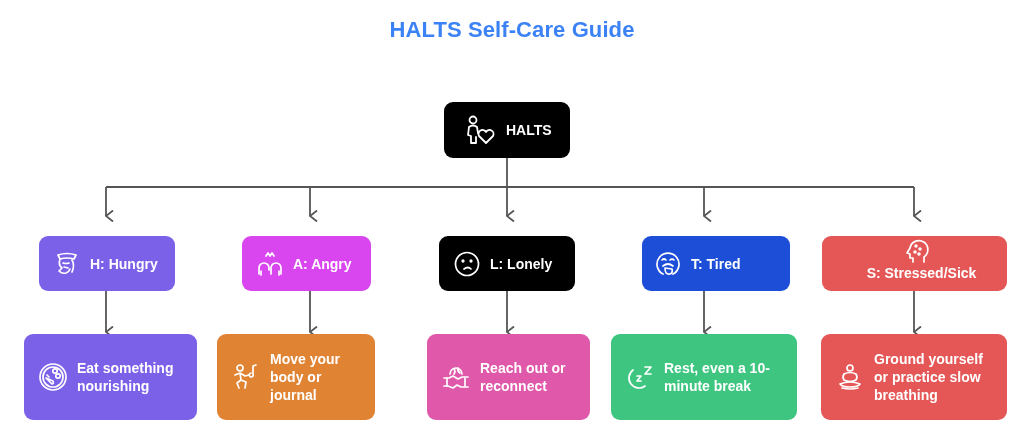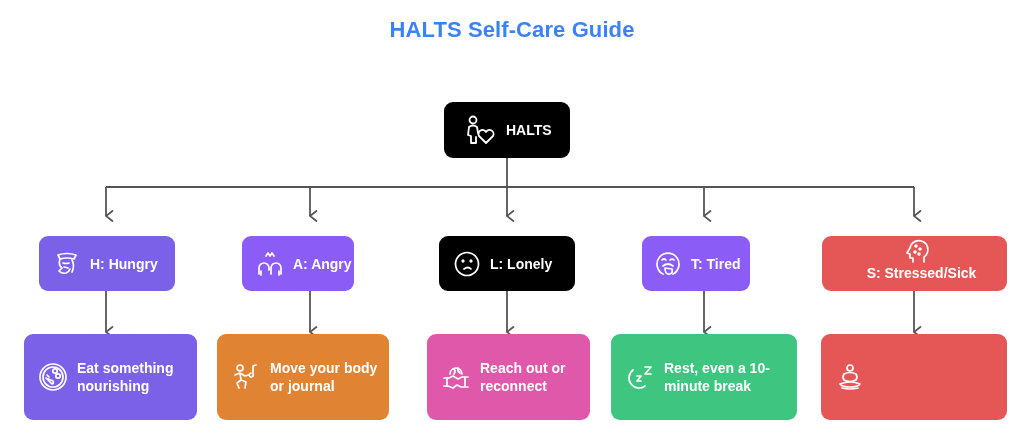--- a/index.html
+++ b/index.html
@@ -73,21 +73,21 @@
   <span class="icon">
     <svg width="28" height="28" viewBox="0 0 28 28" fill="none" stroke="#fff" stroke-width="1.7" stroke-linecap="round" stroke-linejoin="round">
       <path d="M5 5 q9 -3 18 0 l-2 4 q-7 -2 -14 0 z"></path>
       <path d="M7 9 q-2 6 2 9 l-3 3 q3 3 7 2 q3 -1 4 -4"></path>
       <path d="M10 13 q3 1 6 0 M11 17 l4 1 M19 10 q3 5 0 12"></path>
     </svg>
   </span>
   <span class="label">H: Hungry</span>
 </div>
 
-<div class="box cat" style="left:242px; width:112px; background:#8b5cf6;">
+<div class="box cat" style="left:242px; width:129px; background:#d946ef;">
   <span class="icon">
     <svg width="28" height="28" viewBox="0 0 28 28" fill="none" stroke="#fff" stroke-width="1.7" stroke-linecap="round" stroke-linejoin="round">
       <path d="M10 6 l2 -3 l2 3 l2 -3 l2 3"></path>
       <path d="M3 24 v-6 a5 5 0 0 1 10 0 v2 M5 25 v-4"></path>
       <path d="M15 24 v-6 a5 5 0 0 1 10 0 v6 M23 25 v-4"></path>
     </svg>
   </span>
   <span class="label">A: Angry</span>
 </div>
 
@@ -96,21 +96,21 @@
     <svg width="28" height="28" viewBox="0 0 28 28" fill="none" stroke="#fff" stroke-width="1.7" stroke-linecap="round">
       <circle cx="14" cy="14" r="11.5"></circle>
       <circle cx="10" cy="11" r="0.8" fill="#fff"></circle>
       <circle cx="18" cy="11" r="0.8" fill="#fff"></circle>
       <path d="M11 19 q4 -3 7 0"></path>
     </svg>
   </span>
   <span class="label">L: Lonely</span>
 </div>
 
-<div class="box cat" style="left:642px; width:108px; background:#8b5cf6;padding-left:12px;">
+<div class="box cat" style="left:642px; width:148px; background:#1d4ed8;padding-left:12px;">
   <span class="icon">
     <svg width="28" height="28" viewBox="0 0 28 28" fill="none" stroke="#fff" stroke-width="1.7" stroke-linecap="round" stroke-linejoin="round">
       <path d="M9 24 a11 11 0 1 1 10 0"></path>
       <path d="M8 10 q2 -2 4 0 M16 10 q2 -2 4 0"></path>
       <path d="M9 16 q5 -4 10 0"></path>
       <path d="M11 18 q0 7 5 6 q3 -1 2 -5 z"></path>
     </svg>
   </span>
   <span class="label">T: Tired</span>
 </div>
@@ -134,21 +134,21 @@
       <circle cx="15" cy="15" r="13"></circle>
       <circle cx="15" cy="15" r="10"></circle>
       <circle cx="17" cy="9" r="2.2"></circle>
       <circle cx="20" cy="14" r="2.2"></circle>
       <path d="M9 13 l2 2 M8 16 l6 6 q2 0 1 -3 z"></path>
     </svg>
   </span>
   <span class="label">Eat something nourishing</span>
 </div>
 
-<div class="box act" style="left:217px; width:172px; background:#e08434;">
+<div class="box act" style="left:217px; width:158px; background:#e08434;">
   <span class="icon">
     <svg width="30" height="30" viewBox="0 0 30 30" fill="none" stroke="#fff" stroke-width="1.7" stroke-linecap="round" stroke-linejoin="round">
       <circle cx="9" cy="6" r="3"></circle>
       <path d="M4 13 l5 -2 l5 3 l4 -1 M9 11 l1 7 l-4 3 l2 5 M10 18 l5 2 l-1 6"></path>
       <path d="M22 12 v-8 l3 -1 M22 12 a2 2 0 1 1 -2 -1"></path>
     </svg>
   </span>
   <span class="label">Move your body or journal</span>
 </div>
 
@@ -177,13 +177,14 @@
 
 <div class="box act" style="left:821px; width:186px; background:#e55757;">
   <span class="icon">
     <svg width="30" height="30" viewBox="0 0 30 30" fill="none" stroke="#fff" stroke-width="1.7" stroke-linecap="round" stroke-linejoin="round">
       <circle cx="15" cy="6" r="3"></circle>
       <path d="M9 12 q6 -3 12 0 q2 3 0 6 q-6 3 -12 0 q-2 -3 0 -6"></path>
       <path d="M5 22 q10 -4 20 0 q-2 3 -10 3 q-8 0 -10 -3"></path>
       <path d="M7 26 q8 2 16 0"></path>
     </svg>
   </span>
+  <span class="label">Ground yourself or practice slow breathing</span>
 </div>
 
 </body></html>

